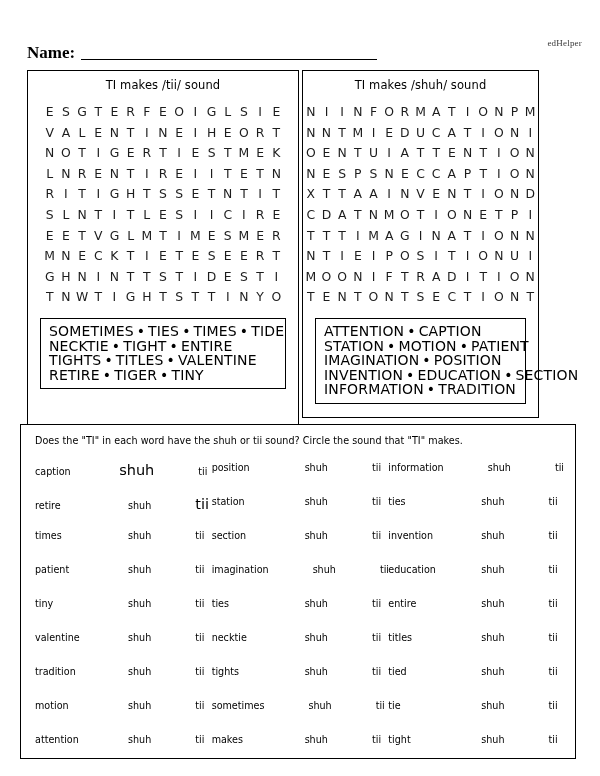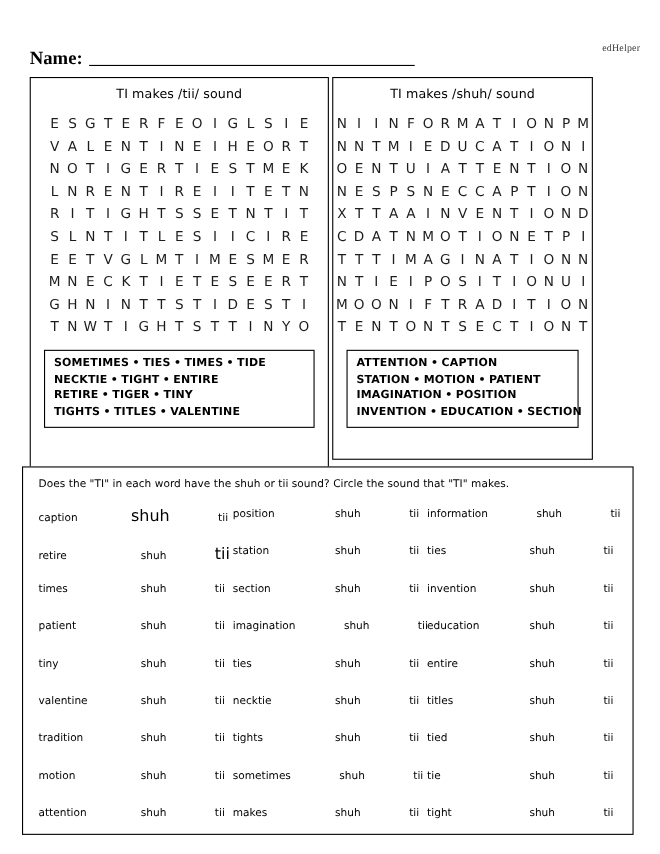--- a/index.html
+++ b/index.html
@@ -91,25 +91,24 @@
     left: 12px;
     right: 12px;
     border: 1.3px solid #000;
     padding: 5px 8px 6px 8px;
     background: #fff;
   }
   #wordbox-left  { top: 247px; }
   #wordbox-right { top: 247px; }
   .word-line {
     font-family: "DejaVu Sans", sans-serif;
-    font-size: 10px;
+    font-size: 14px;
     line-height: 14.6px;
     letter-spacing: .15px;
     white-space: nowrap;
-    font-weight: bold;
   }
   .dot { padding: 0 3px; }
 
   
   #exercise {
     position: absolute;
     left: 20px;
     top: 424px;
     width: 556px;
     height: 335px;
@@ -331,22 +330,22 @@
           <span class="grid-cell">T</span>
           <span class="grid-cell">I</span>
           <span class="grid-cell">N</span>
           <span class="grid-cell">Y</span>
           <span class="grid-cell">O</span>
         </div>
       </div>
     <div class="wordbox" id="wordbox-left">
         <div class="word-line"><span>SOMETIMES</span><span class="dot">•</span><span>TIES</span><span class="dot">•</span><span>TIMES</span><span class="dot">•</span><span>TIDE</span></div>
         <div class="word-line"><span>NECKTIE</span><span class="dot">•</span><span>TIGHT</span><span class="dot">•</span><span>ENTIRE</span></div>
+        <div class="word-line"><span>TIGHTS</span><span class="dot">•</span><span>TITLES</span><span class="dot">•</span><span>VALENTINE</span></div>
         <div class="word-line"><span>RETIRE</span><span class="dot">•</span><span>TIGER</span><span class="dot">•</span><span>TINY</span></div>
-        <div class="word-line"><span>TIGHTS</span><span class="dot">•</span><span>TITLES</span><span class="dot">•</span><span>VALENTINE</span></div>
       </div>
   </div>
 
   <div class="panel" id="panel-right">
     <div class="panel-title">TI makes /shuh/ sound</div>
     <div class="grid">
         <div class="grid-row">
           <span class="grid-cell">N</span>
           <span class="grid-cell">I</span>
           <span class="grid-cell">I</span>
@@ -515,20 +514,21 @@
           <span class="grid-cell">O</span>
           <span class="grid-cell">N</span>
           <span class="grid-cell">T</span>
         </div>
       </div>
     <div class="wordbox" id="wordbox-right">
         <div class="word-line"><span>ATTENTION</span><span class="dot">•</span><span>CAPTION</span></div>
         <div class="word-line"><span>STATION</span><span class="dot">•</span><span>MOTION</span><span class="dot">•</span><span>PATIENT</span></div>
         <div class="word-line"><span>IMAGINATION</span><span class="dot">•</span><span>POSITION</span></div>
         <div class="word-line"><span>INVENTION</span><span class="dot">•</span><span>EDUCATION</span><span class="dot">•</span><span>SECTION</span></div>
+        <div class="word-line"><span>INFORMATION</span><span class="dot">•</span><span>TRADITION</span></div>
       </div>
   </div>
 
   <div id="exercise">
     <div class="instruction">Does the "TI" in each word have the shuh or tii sound?  Circle the sound that "TI" makes.</div>
     <div class="ex-cols">
         <div class="ex-col">
           <div class="ex-row">
             <span class="ex-word">caption</span>
             <span class="ex-opt shuh big">shuh</span>

